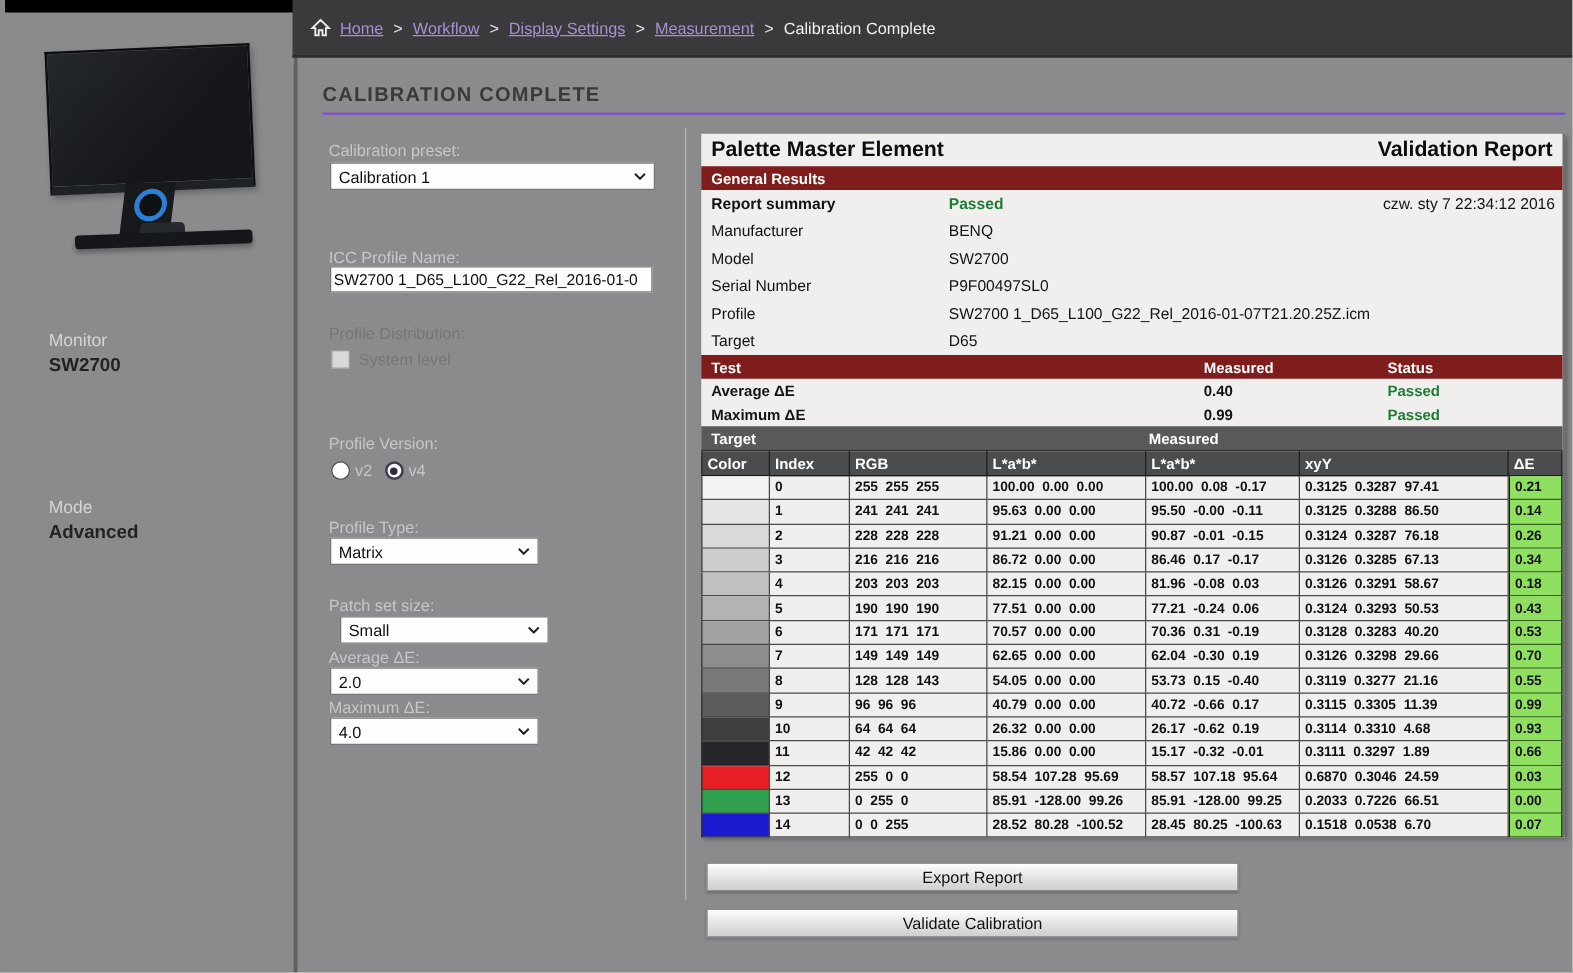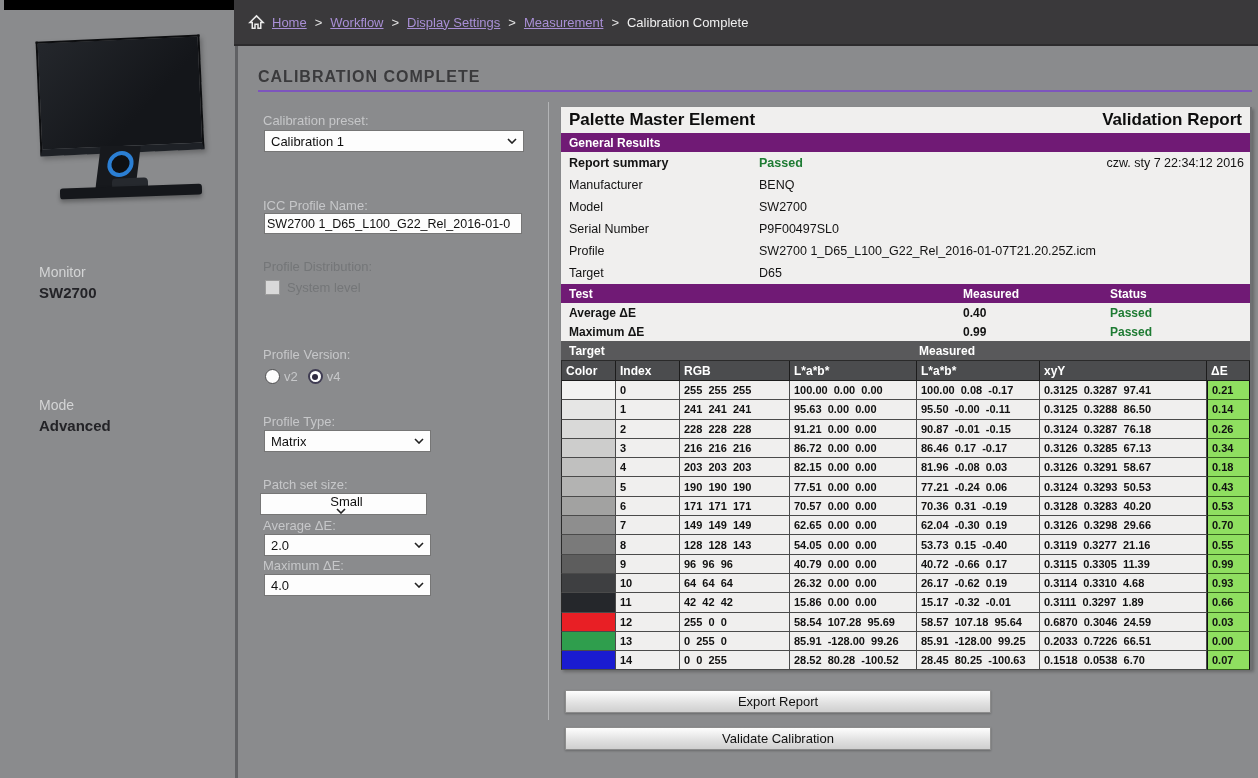--- a/index.html
+++ b/index.html
@@ -48,21 +48,21 @@
   .radiorow{position:absolute;display:flex;align-items:center;font-size:13px;color:#c6c7c9;}
   .radio{width:13px;height:13px;border-radius:50%;background:#fdfdfd;border:1px solid #4e4e50;margin-right:4px;position:relative;}
   .radio.sel{border:2px solid #3f3c52;width:11px;height:11px;}
   .radio.sel::after{content:"";position:absolute;left:2.5px;top:2.5px;width:6px;height:6px;border-radius:50%;background:#2e2b40;}
   .radio-label{margin-right:10px;}
 
   
   #report{position:absolute;left:561px;top:107px;width:689px;background:#f0efee;border-right:2px solid #6f7072;box-shadow:2px 2px 3px rgba(0,0,0,.25);}
   .rp-titlebar{height:26px;display:flex;align-items:center;justify-content:space-between;padding:0 8px;}
   .rp-titlebar .t{font-size:17px;font-weight:bold;color:#0d0d0d;}
-  .bar-black{height:19px;background:#701a75;color:#fff;font-size:12px;font-weight:bold;display:flex;align-items:center;position:relative;}
+  .bar-black{height:19px;background:#7f1d1d;color:#fff;font-size:12px;font-weight:bold;display:flex;align-items:center;position:relative;}
   .bar-black .c1{padding-left:8px;}
   .info-row{height:22px;display:flex;align-items:center;font-size:12.5px;color:#131313;position:relative;}
   .info-label{width:190px;padding-left:8px;flex:none;}
   .info-label.b{font-weight:bold;}
   .info-value{white-space:nowrap;}
   .green{color:#1e7b33;font-weight:bold;}
   .info-date{position:absolute;right:6px;font-size:12.5px;color:#131313;}
   .abs-m{position:absolute;left:402px;}
   .abs-s{position:absolute;left:549px;text-align:center;}
   .test-row{height:19px;display:flex;align-items:center;font-size:12px;font-weight:bold;color:#131313;position:relative;}
@@ -164,21 +164,21 @@
   <div class="select" style="left:264px;top:430px;width:165px;">
     <span class="val">Matrix</span>
     <span class="chev">
         <svg width="10" height="6" viewBox="0 0 10 6">
           <path d="M1 1 L5 5 L9 1" fill="none" stroke="#222" stroke-width="1.6"></path>
         </svg>
       </span>
   </div>
 
   <div class="flabel" style="left:263px;top:477px;">Patch set size:</div>
-  <div class="select" style="left:260px;top:493px;width:165px;flex-direction:column;">
+  <div class="select" style="left:272px;top:493px;width:165px;">
     <span class="val">Small</span>
     <span class="chev">
         <svg width="10" height="6" viewBox="0 0 10 6">
           <path d="M1 1 L5 5 L9 1" fill="none" stroke="#222" stroke-width="1.6"></path>
         </svg>
       </span>
   </div>
 
   <div class="flabel" style="left:263px;top:518px;">Average ΔE:</div>
   <div class="select" style="left:264px;top:534px;width:165px;">

